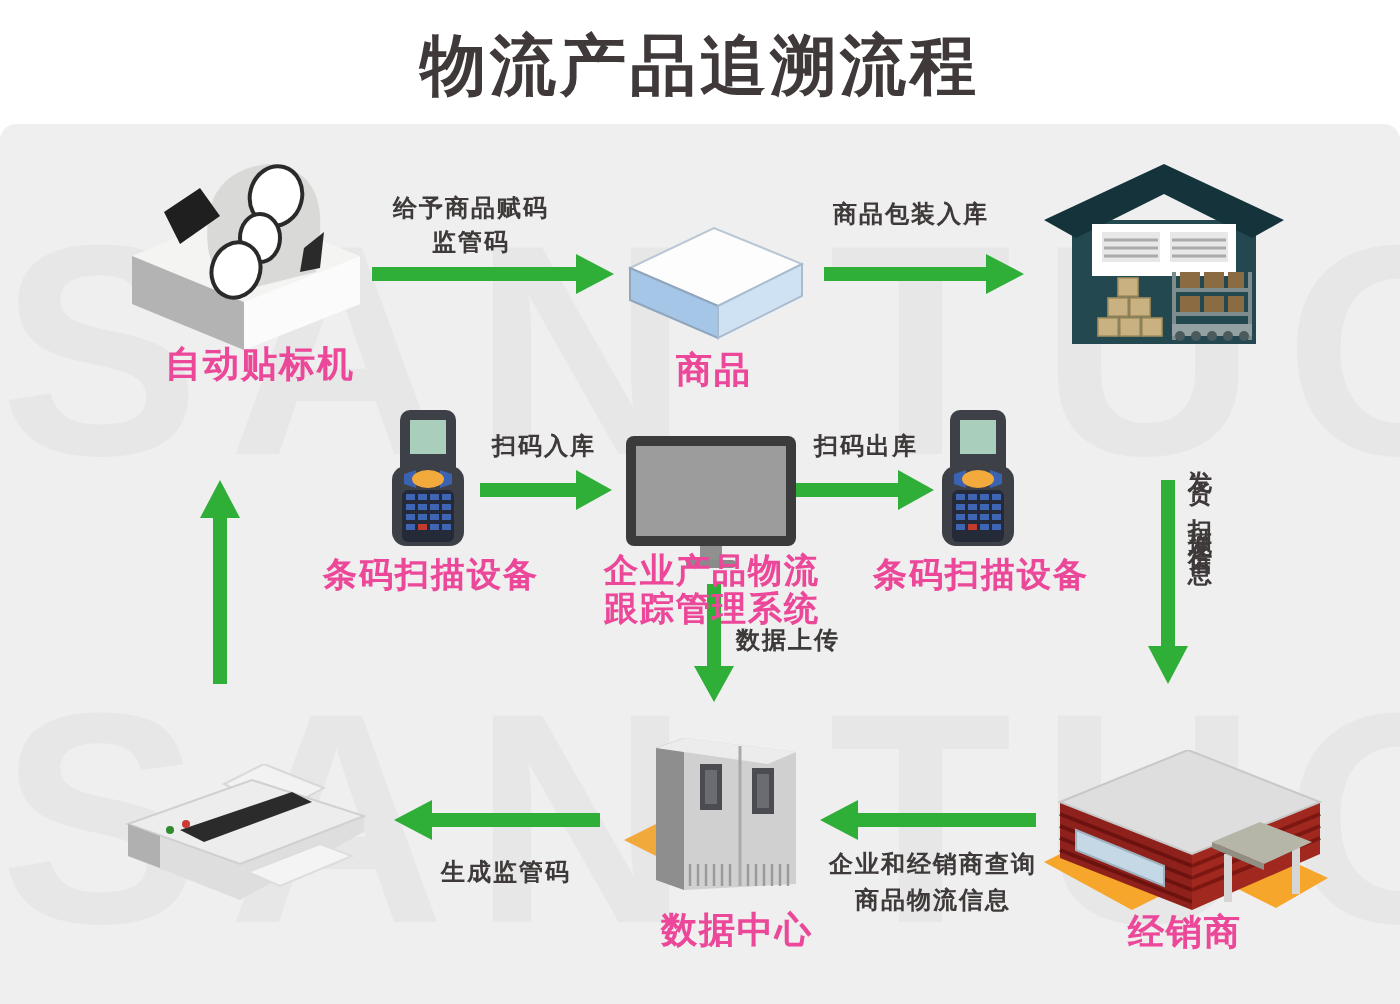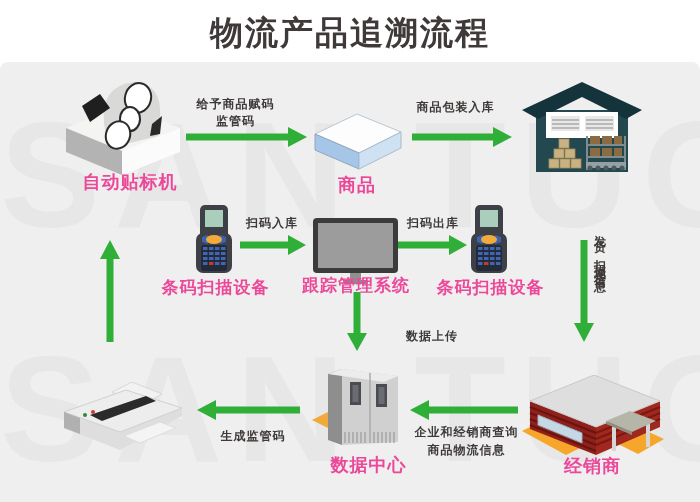--- a/index.html
+++ b/index.html
@@ -261,34 +261,35 @@
     <rect x="90" y="52" width="4" height="24" fill="#d6d6d6"></rect>
     <rect x="124" y="48" width="4" height="24" fill="#d6d6d6"></rect>
     <polygon points="84,46 110,57 110,60 84,49" fill="#8f8f84"></polygon>
     <polygon points="84,46 108,36 134,46 110,57" fill="#b5b5a8"></polygon>
   </svg>
 
   <div class="nlabel" style="left:55px;top:173px;width:150px">自动贴标机</div>
   <div class="nlabel" style="left:307px;top:176px;width:100px">商品</div>
   <div class="nlabel" style="left:143px;top:278px;width:145px;font-size:17px">条码扫描设备</div>
   <div class="nlabel" style="left:291px;top:276px;width:130px;font-size:17px">
+    <div>企业产品物流</div>
     <div>跟踪管理系统</div>
   </div>
   <div class="nlabel" style="left:418px;top:278px;width:145px;font-size:17px">条码扫描设备</div>
   <div class="nlabel" style="left:296px;top:456px;width:145px">数据中心</div>
   <div class="nlabel" style="left:520px;top:457px;width:145px">经销商</div>
 
   <div class="elabel" style="left:168px;top:96px;width:135px">
     <div>给予商品赋码</div>
     <div>监管码</div>
   </div>
   <div class="elabel" style="left:222px;top:215px;width:100px">扫码入库</div>
   <div class="elabel" style="left:393px;top:99px;width:125px">商品包装入库</div>
   <div class="elabel" style="left:383px;top:215px;width:100px">扫码出库</div>
   <div class="elabel vlabel" style="left:592px;top:226px;height:140px">发货、扫描发货信息</div>
-  <div class="elabel" style="left:368px;top:328px;width:90px;text-align:right">数据上传</div>
+  <div class="elabel" style="left:368px;top:312px;width:90px;text-align:left">数据上传</div>
   <div class="elabel" style="left:193px;top:428px;width:120px">生成监管码</div>
   <div class="elabel" style="left:394px;top:423px;width:145px;line-height:18px">
     <div>企业和经销商查询</div>
     <div>商品物流信息</div>
   </div>
 
 </div>
 
 </body></html>

